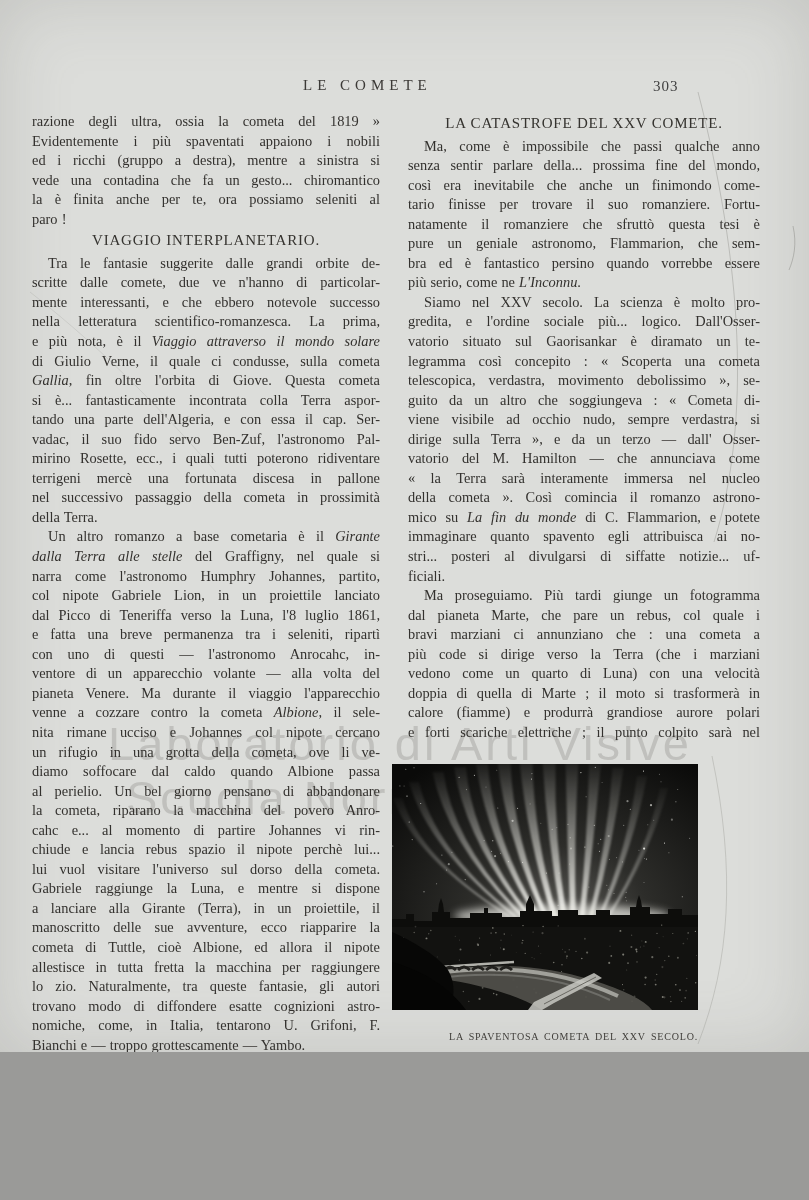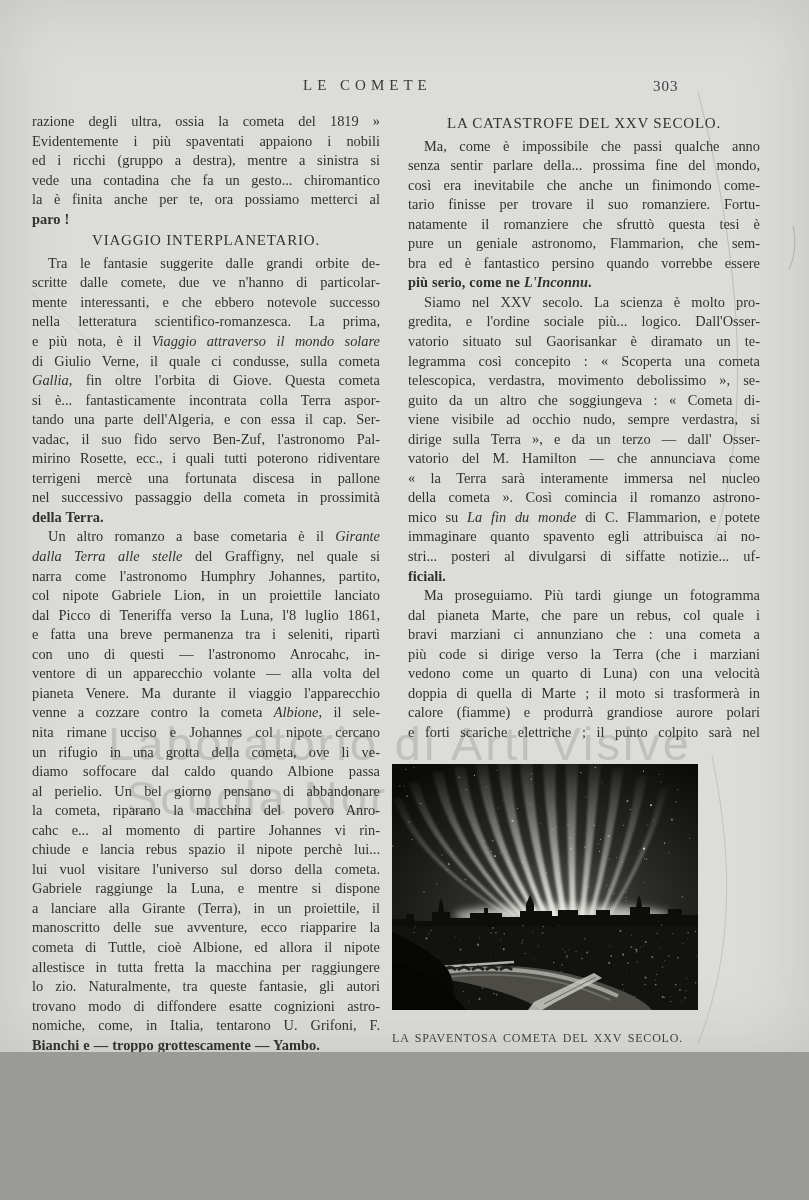--- a/index.html
+++ b/index.html
@@ -6,50 +6,50 @@
   .page{position:relative;width:809px;height:1052px;background:#dcddda;overflow:hidden;
         font-family:"Liberation Serif","DejaVu Serif",serif;color:#33312e;
         box-shadow:inset 0 0 70px rgba(110,110,104,.22);}
   .page-header-title{position:absolute;top:77px;left:303px;font-size:15px;letter-spacing:5px;color:#3b3936;}
   .page-number{position:absolute;top:78px;left:653px;font-size:15px;letter-spacing:1px;color:#404040;}
   .col{position:absolute;top:112px;font-size:14.4px;z-index:2;}
   #leftCol{left:32px;width:348px;}
   #rightCol{left:408px;width:352px;}
   .line{height:19.55px;line-height:19.55px;overflow:hidden;text-align:justify;text-align-last:justify;
         word-spacing:.5px;}
-  .line.noj{text-align-last:left;font-weight:bold;}
+  .line.noj{text-align-last:left;}
   .line.ind{padding-left:16px;}
   .col-heading{height:19.55px;line-height:19.55px;margin:2px 0 3px;text-align:center;text-align-last:center;
         font-size:15px;letter-spacing:.8px;color:#35332f;}
   .watermark{position:absolute;z-index:1;font-family:"Liberation Sans","DejaVu Sans",sans-serif;
         color:rgba(150,150,146,.40);pointer-events:none;}
   #wm1{top:716px;left:108px;font-size:47px;letter-spacing:3px;text-align:center;}
   #wm2{top:770px;left:126px;font-size:47px;letter-spacing:3px;}
   .figure{position:absolute;left:392px;top:764px;width:306px;height:246px;z-index:3;background:#0c0c0b;}
   .figure svg{display:block;width:306px;height:246px;}
-  .figure-caption{position:absolute;left:392px;top:1031px;width:306px;z-index:3;text-align:left;
-        font-size:12px;letter-spacing:.8px;word-spacing:2px;color:#403e3a;}
+  .figure-caption{position:absolute;left:392px;top:1031px;width:306px;z-index:3;text-align:right;
+        font-size:10px;letter-spacing:.8px;word-spacing:2px;color:#403e3a;}
   .artifacts{position:absolute;left:0;top:0;z-index:5;pointer-events:none;}
 </style>
 </head>
 <body>
 
 <div class="page">
   <div class="page-header-title">LE COMETE</div>
   <div class="page-number">303</div>
 
   <div class="watermark" id="wm1">Laboratorio di Arti Visive</div>
   <div class="watermark" id="wm2">Scuola Normale</div>
 
   <div class="col" id="leftCol">
       <div class="line">razione degli ultra, ossia la cometa del 1819 »</div>
       <div class="line">Evidentemente i più spaventati appaiono i nobili</div>
       <div class="line">ed i ricchi (gruppo a destra), mentre a sinistra si</div>
       <div class="line">vede una contadina che fa un gesto... chiromantico</div>
-      <div class="line">la è finita anche per te, ora possiamo metterci al</div>
+      <div class="line">la è finita anche per te, ora possiamo seleniti al</div>
       <div class="line noj">paro !</div>
       <div class="col-heading">VIAGGIO INTERPLANETARIO.</div>
       <div class="line ind">Tra le fantasie suggerite dalle grandi orbite de-</div>
       <div class="line">scritte dalle comete, due ve n'hanno di particolar-</div>
       <div class="line">mente interessanti, e che ebbero notevole successo</div>
       <div class="line">nella letteratura scientifico-romanzesca. La prima,</div>
       <div class="line">e più nota, è il <i>Viaggio attraverso il mondo solare</i></div>
       <div class="line">di Giulio Verne, il quale ci condusse, sulla cometa</div>
       <div class="line"><i>Gallia</i>, fin oltre l'orbita di Giove. Questa cometa</div>
       <div class="line">si è... fantasticamente incontrata colla Terra aspor-</div>
@@ -81,21 +81,21 @@
       <div class="line">a lanciare alla Girante (Terra), in un proiettile, il</div>
       <div class="line">manoscritto delle sue avventure, ecco riapparire la</div>
       <div class="line">cometa di Tuttle, cioè Albione, ed allora il nipote</div>
       <div class="line">allestisce in tutta fretta la macchina per raggiungere</div>
       <div class="line">lo zio. Naturalmente, tra queste fantasie, gli autori</div>
       <div class="line">trovano modo di diffondere esatte cognizioni astro-</div>
       <div class="line">nomiche, come, in Italia, tentarono U. Grifoni, F.</div>
       <div class="line noj">Bianchi e — troppo grottescamente — Yambo.</div>
     </div>
   <div class="col" id="rightCol">
-      <div class="col-heading">LA CATASTROFE DEL XXV SECOLO.</div>
+      <div class="col-heading">LA CATASTROFE DEL XXV COMETE.</div>
       <div class="line ind">Ma, come è impossibile che passi qualche anno</div>
       <div class="line">senza sentir parlare della... prossima fine del mondo,</div>
       <div class="line">così era inevitabile che anche un finimondo come-</div>
       <div class="line">tario finisse per trovare il suo romanziere. Fortu-</div>
       <div class="line">natamente il romanziere che sfruttò questa tesi è</div>
       <div class="line">pure un geniale astronomo, Flammarion, che sem-</div>
       <div class="line">bra ed è fantastico persino quando vorrebbe essere</div>
       <div class="line noj">più serio, come ne <i>L'Inconnu</i>.</div>
       <div class="line ind">Siamo nel XXV secolo. La scienza è molto pro-</div>
       <div class="line">gredita, e l'ordine sociale più... logico. Dall'Osser-</div>

